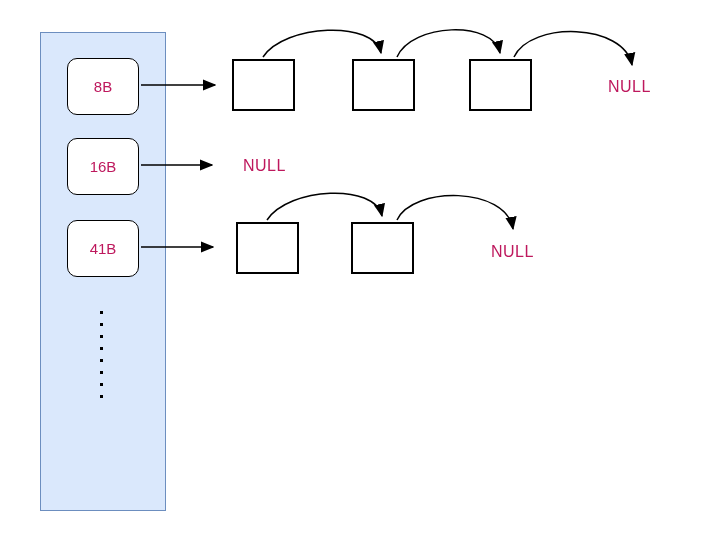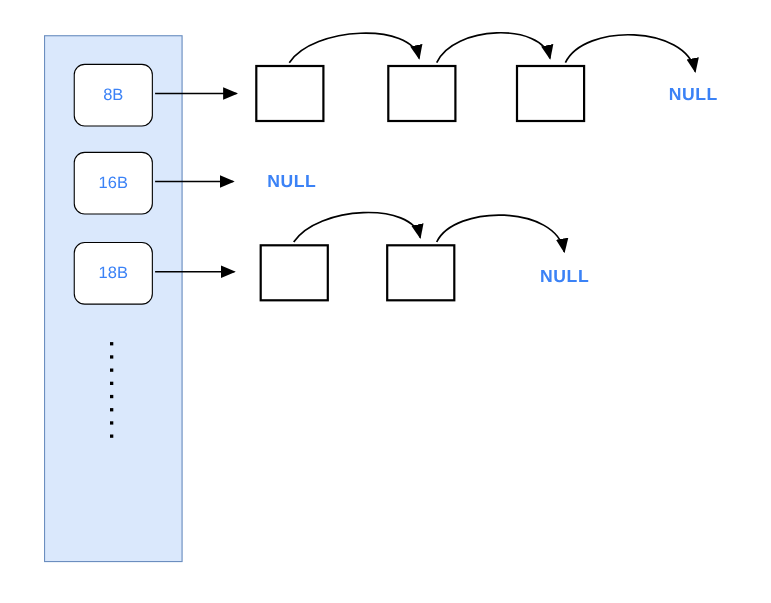--- a/index.html
+++ b/index.html
@@ -6,21 +6,21 @@
     margin: 0;
     padding: 0;
     background: #ffffff;
   }
   .canvas {
     position: relative;
     width: 701px;
     height: 548px;
     background: #ffffff;
     font-family: "Liberation Sans", sans-serif;
-    color: #3b82f6;
+    color: #be185d;
     overflow: hidden;
   }
   .panel {
     position: absolute;
     left: 40px;
     top: 32px;
     width: 126px;
     height: 479px;
     background: #dae8fc;
     border: 1px solid #6c8ebf;
@@ -58,21 +58,20 @@
   .r1.b2 { left: 352px; }
   .r1.b3 { left: 469px; }
   .r3 { top: 222px; }
   .r3.b1 { left: 236px; }
   .r3.b2 { left: 351px; }
   .null-label {
     position: absolute;
     font-size: 16px;
     line-height: 1;
     letter-spacing: 0.5px;
-    font-weight: bold;
   }
   .null-row1 { left: 608px; top: 79px; }
   .null-row2 { left: 243px; top: 158px; }
   .null-row3 { left: 491px; top: 244px; }
   .dots {
     position: absolute;
     left: 100px;
     top: 311px;
     display: flex;
     flex-direction: column;
@@ -99,21 +98,21 @@
 
   <div class="panel"></div>
 
   <div class="sizebox s8b">
     <span>8B</span>
   </div>
   <div class="sizebox s16b">
     <span>16B</span>
   </div>
   <div class="sizebox s24b">
-    <span>18B</span>
+    <span>41B</span>
   </div>
 
   <div class="dots">
     <div class="dot"></div>
     <div class="dot"></div>
     <div class="dot"></div>
     <div class="dot"></div>
     <div class="dot"></div>
     <div class="dot"></div>
     <div class="dot"></div>

